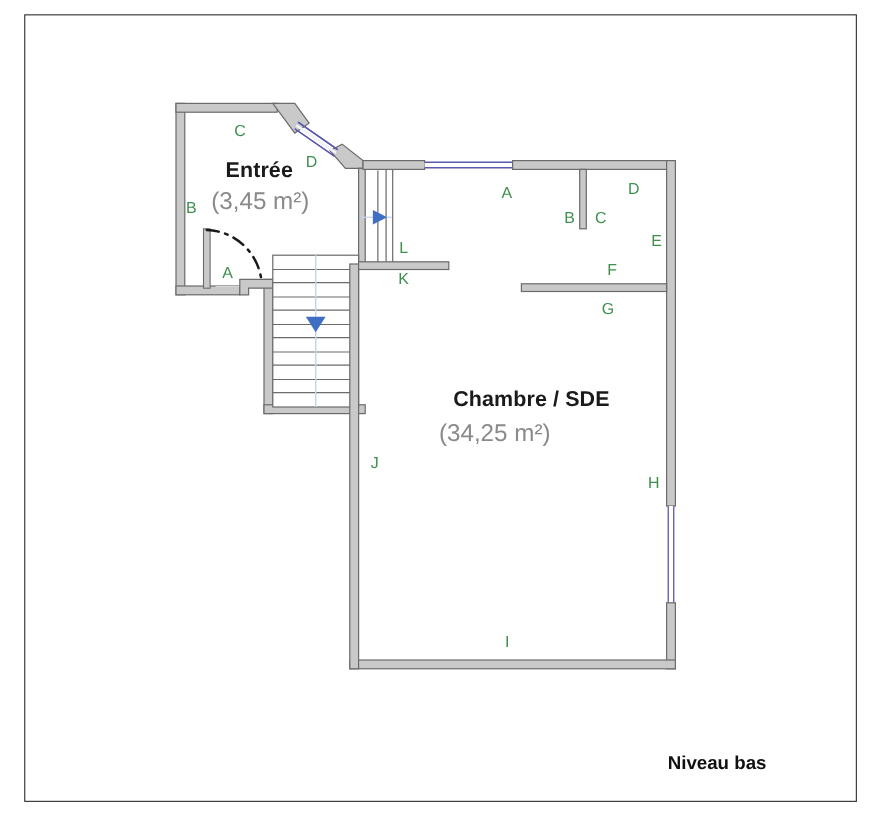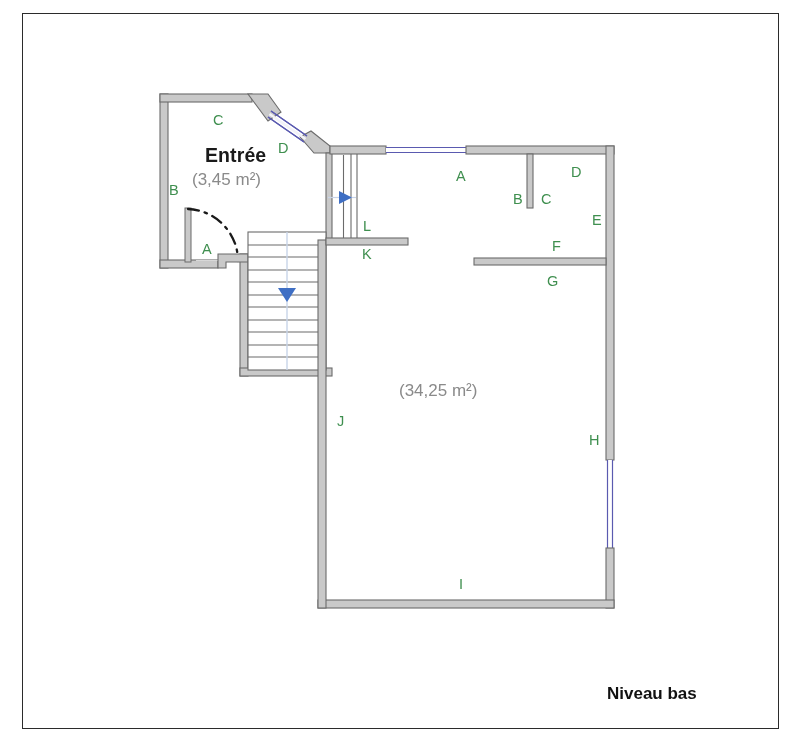--- a/index.html
+++ b/index.html
@@ -38,21 +38,21 @@
     pointer-events: none;
   }
   .room-name {
     font-size: 19.5px;
     font-weight: bold;
     color: #1a1a1a;
     letter-spacing: 0.1px;
     margin-left: 16px;
   }
   .room-area {
-    font-size: 17px;
+    font-size: 22px;
     font-weight: normal;
     color: #8a8a8a;
   }
   .wall-letter {
     font-size: 14.5px;
     color: #3f8f4f;
     font-weight: normal;
   }
   .level-label {
     font-size: 17px;
@@ -199,20 +199,21 @@
 
     <g>
       <rect x="474" y="258" width="132" height="7" fill="#c9c9c9" stroke="#6b6b6b" stroke-width="1.1"></rect>
     </g>
 
   </svg>
 
   <div class="txt room-name" style="left:189px; top:144px;">Entrée</div>
   <div class="txt room-area" style="left:192px; top:170px;">(3,45 m²)</div>
 
+  <div class="txt room-name" style="left:396px; top:352px;">Chambre / SDE</div>
   <div class="txt room-area" style="left:399px; top:381px;">(34,25 m²)</div>
 
   <div class="txt wall-letter" style="left:213px; top:112px;">C</div>
   <div class="txt wall-letter" style="left:278px; top:140px;">D</div>
   <div class="txt wall-letter" style="left:169px; top:182px;">B</div>
   <div class="txt wall-letter" style="left:202px; top:241px;">A</div>
 
   <div class="txt wall-letter" style="left:456px; top:168px;">A</div>
   <div class="txt wall-letter" style="left:513px; top:191px;">B</div>
   <div class="txt wall-letter" style="left:541px; top:191px;">C</div>

